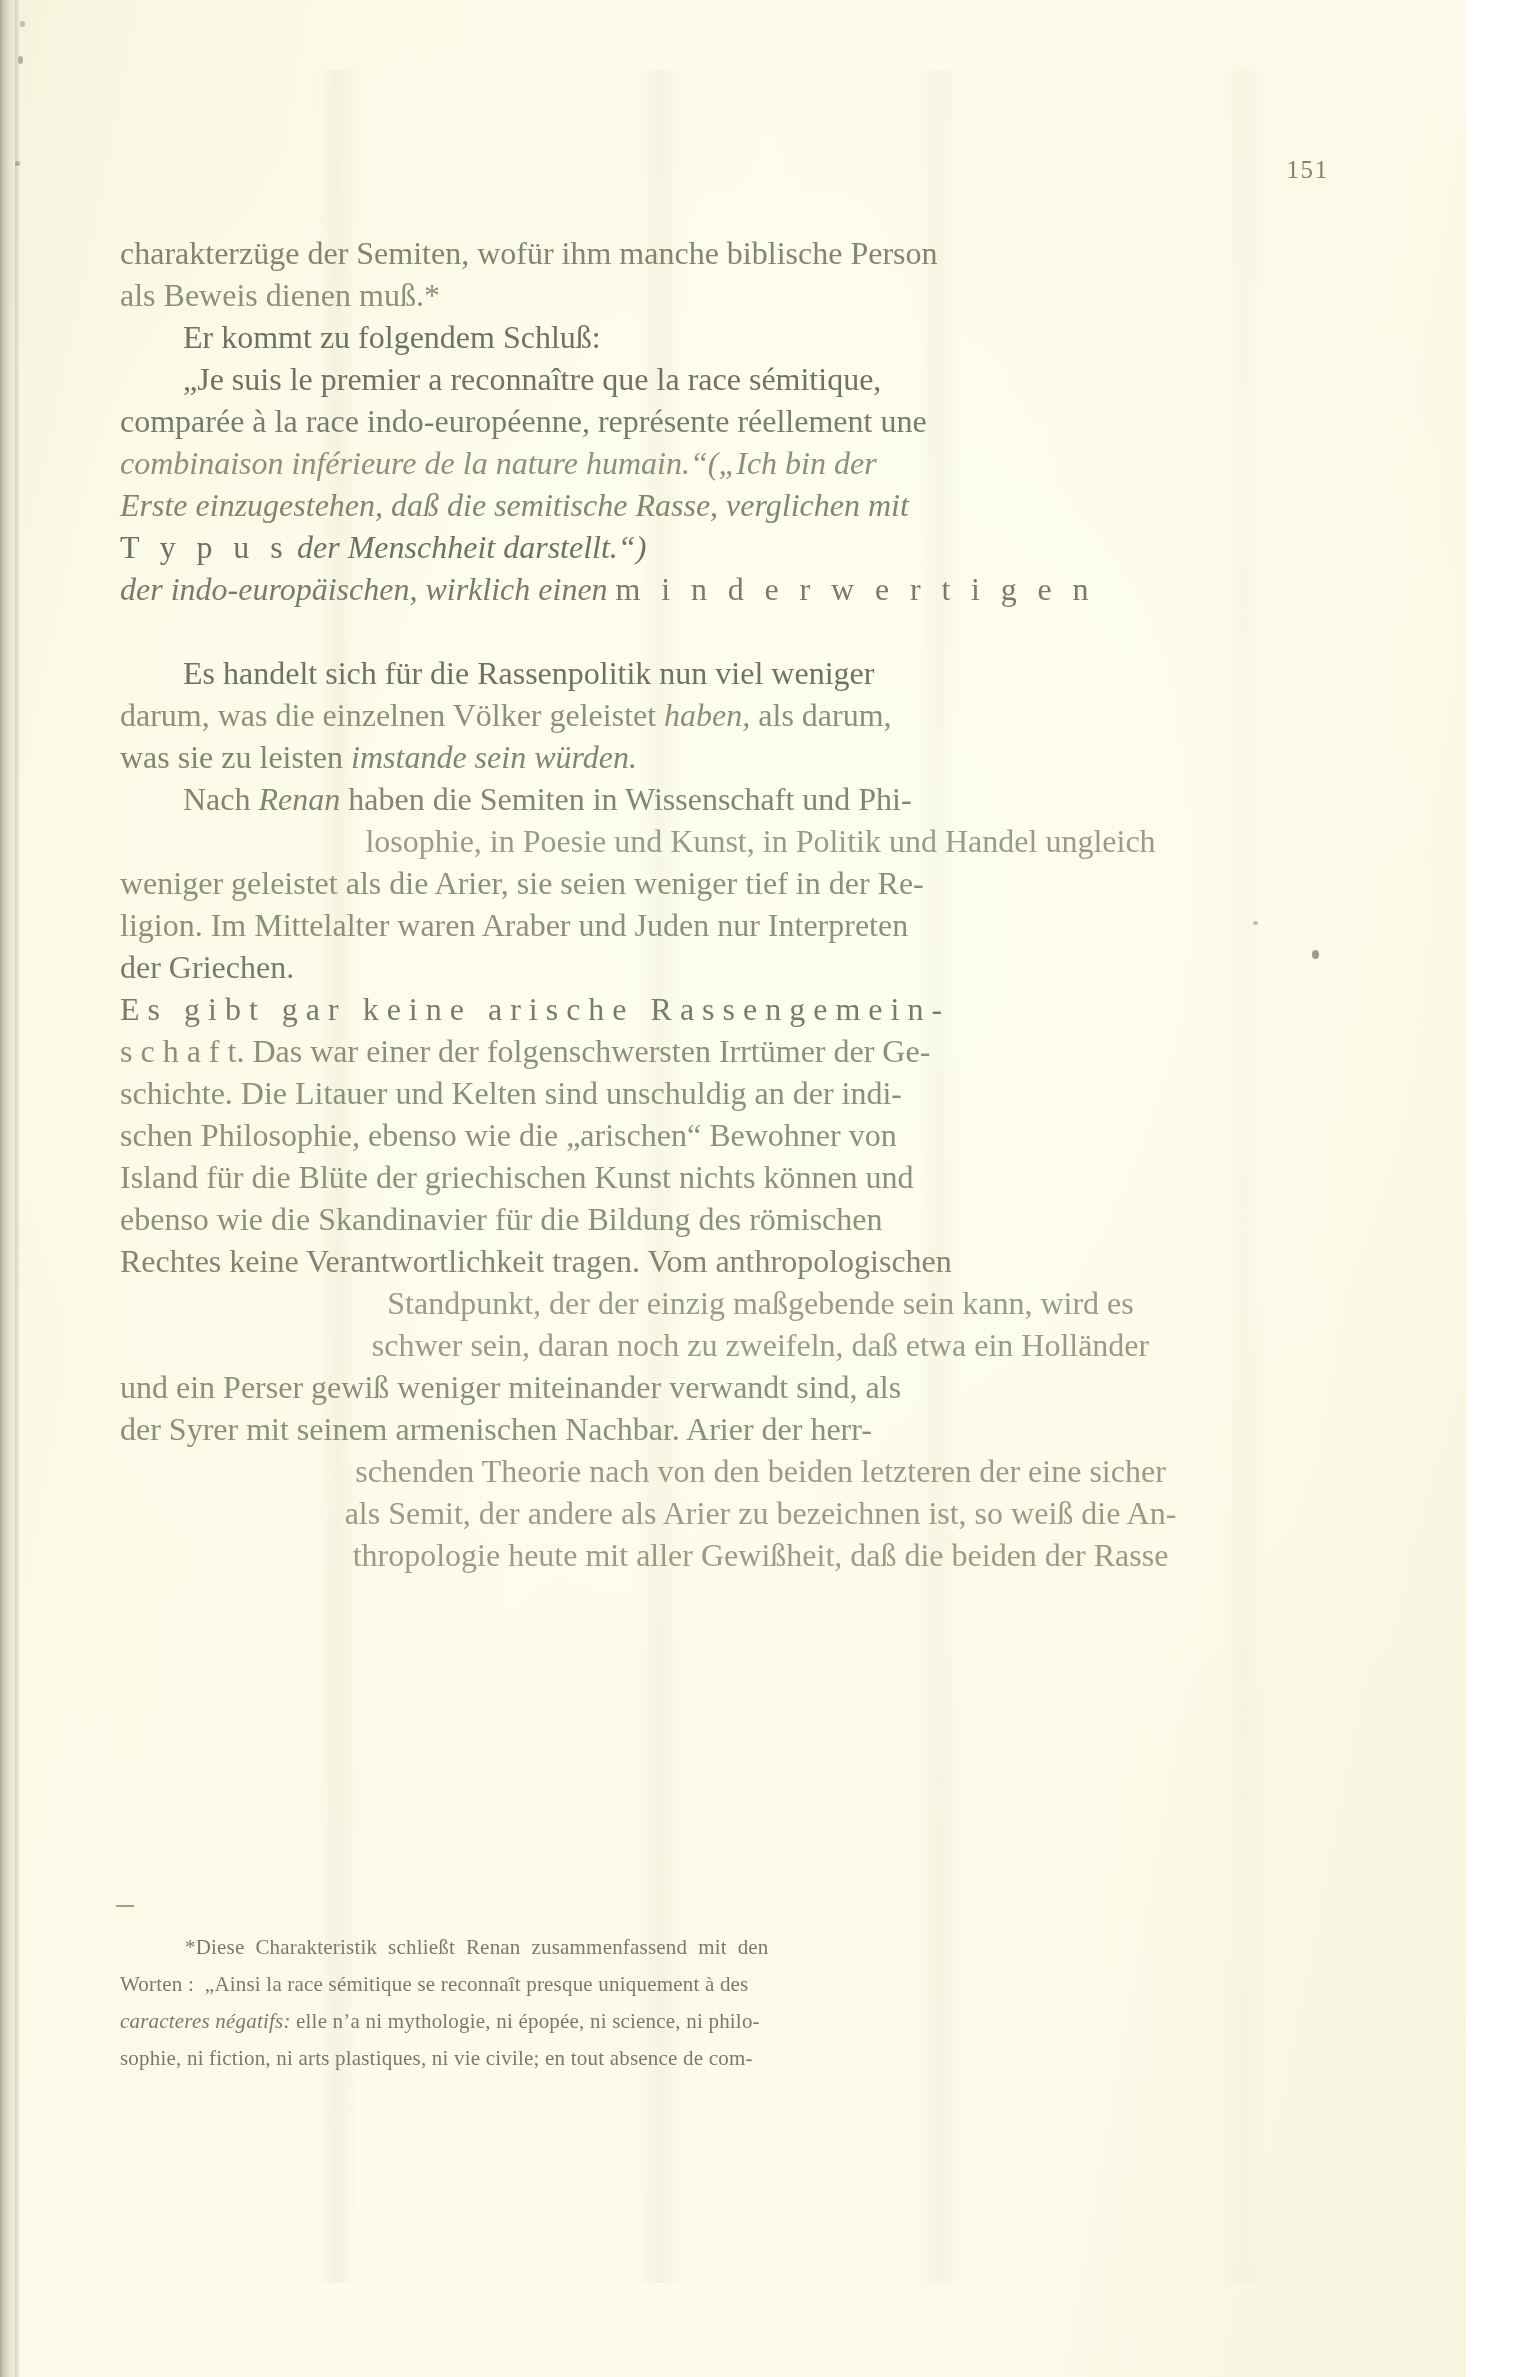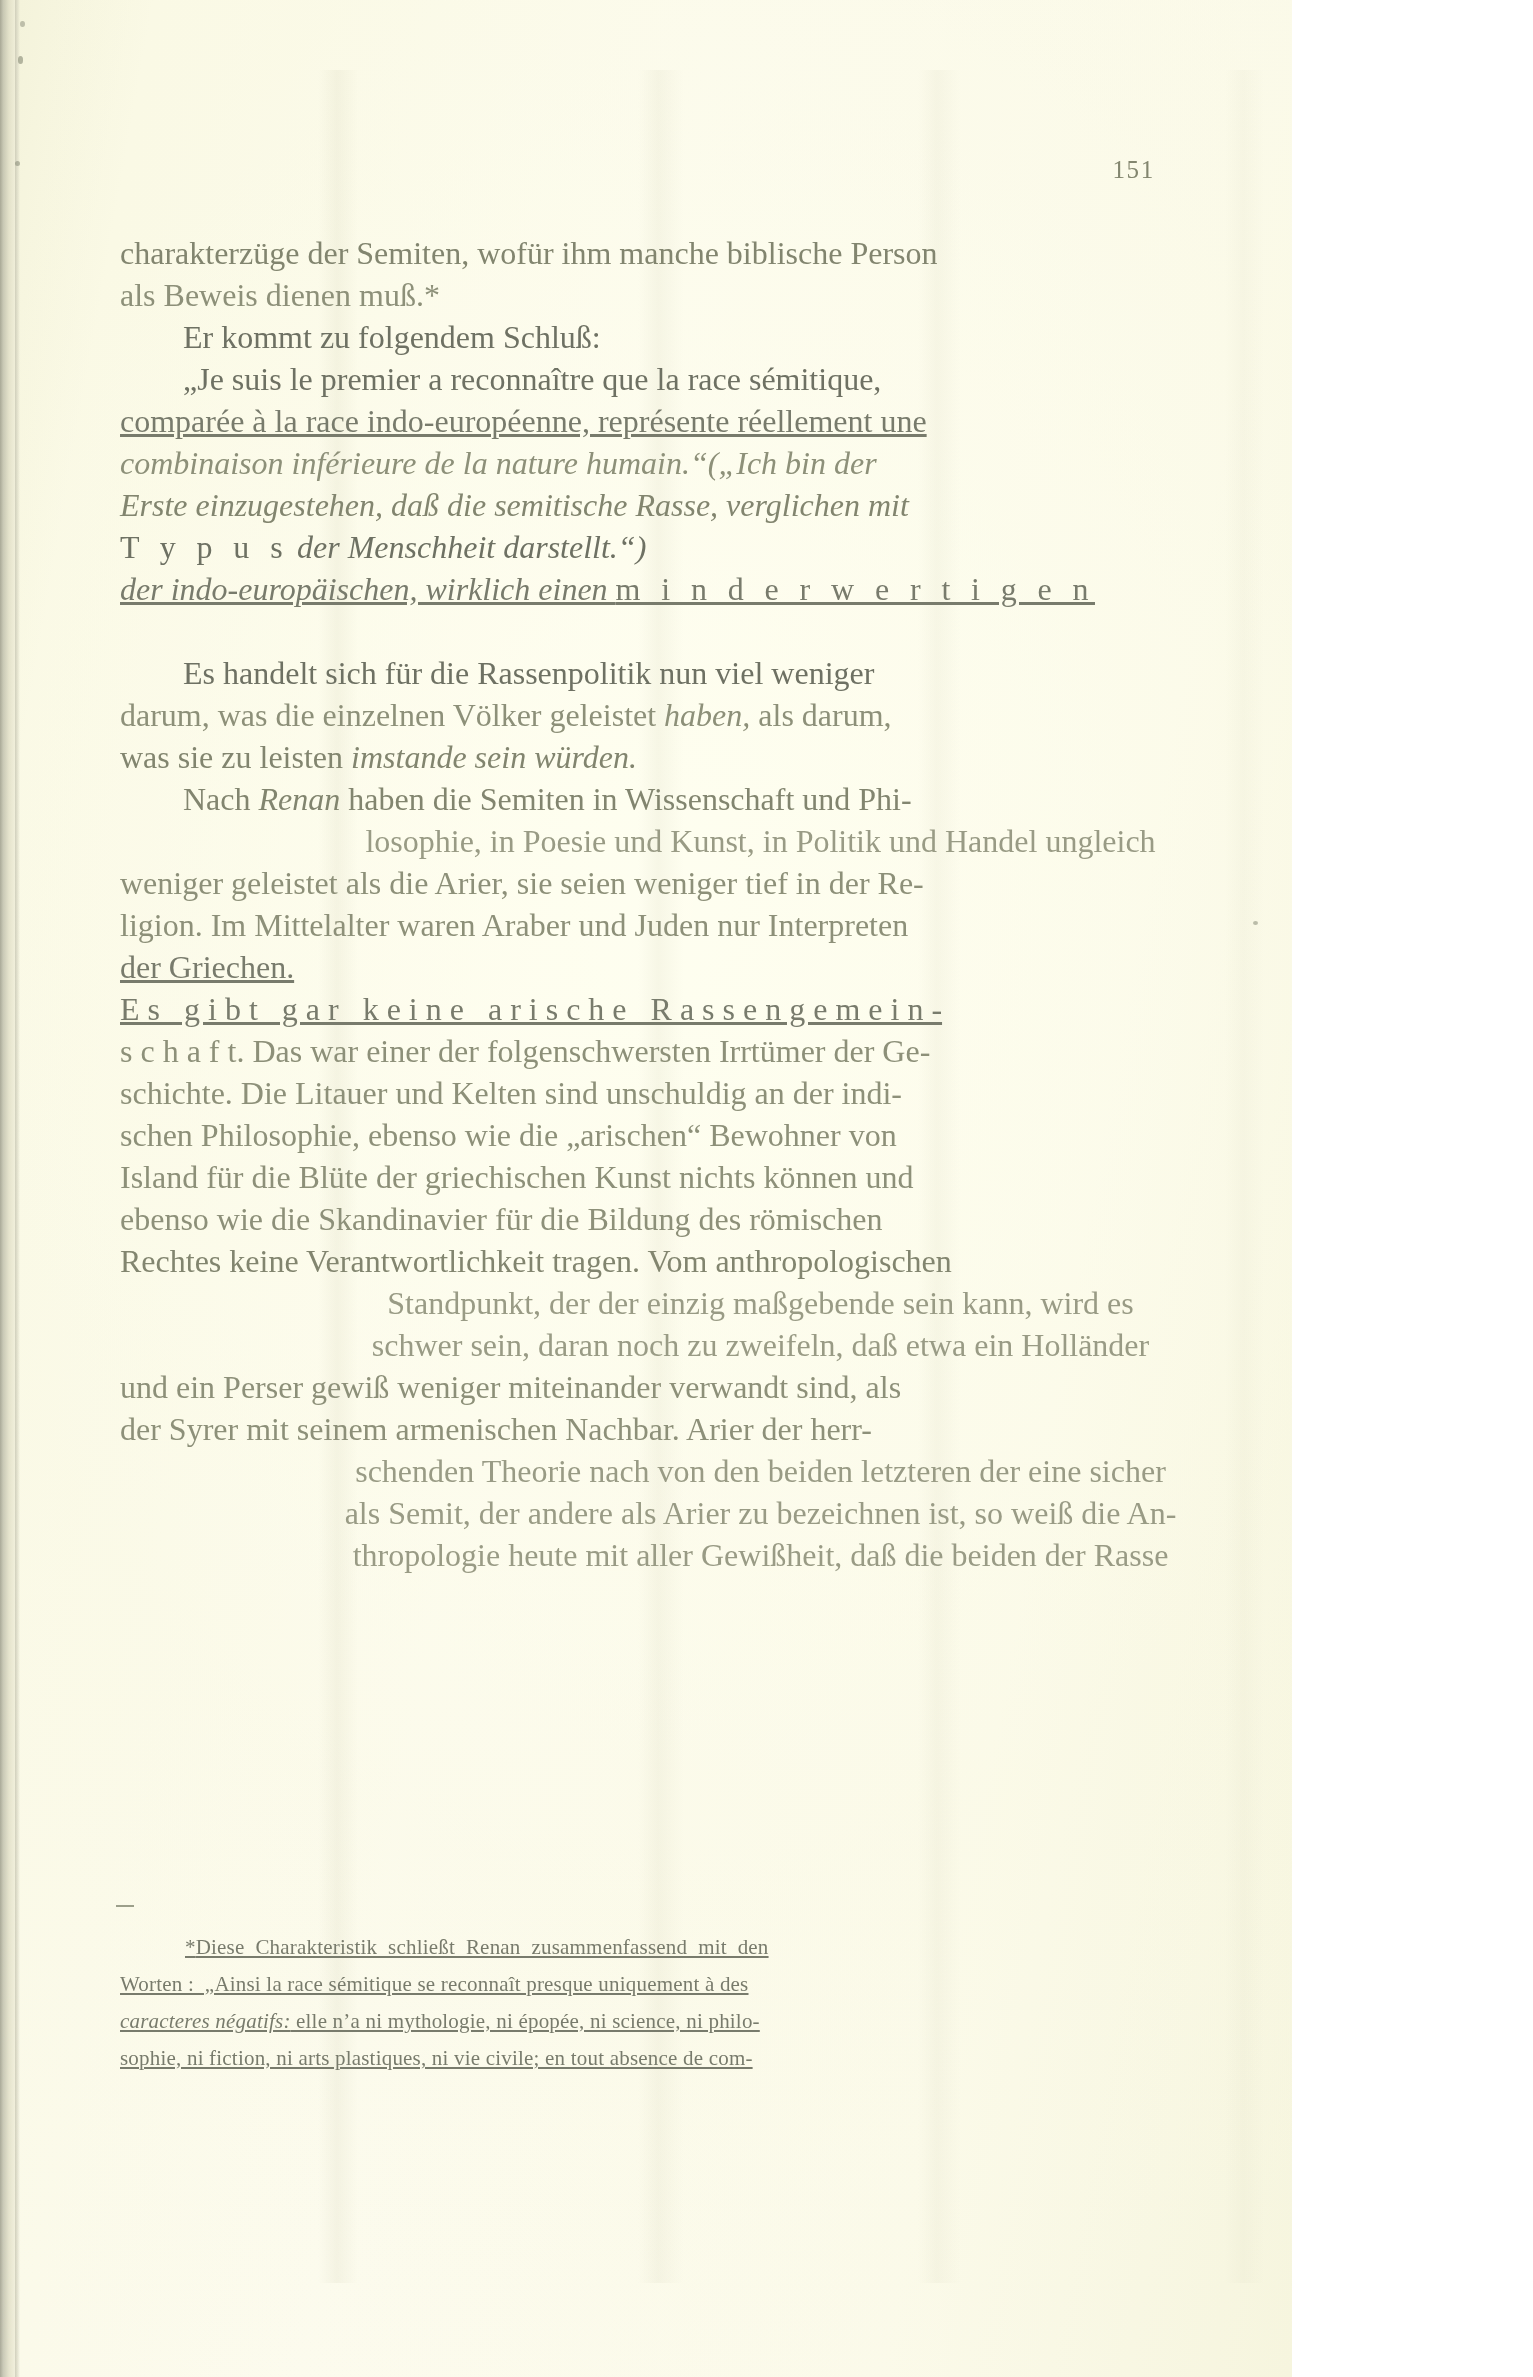--- a/index.html
+++ b/index.html
@@ -3,21 +3,21 @@
 <meta charset="utf-8">
 <style>
   html, body {
     margin: 0;
     padding: 0;
     background: #ffffff;
   }
 
   #page {
     position: relative;
-    width: 1292px;
+    width: 1466px;
     height: 2377px;
     background: #fbfbe8;
     overflow: hidden;
     font-family: "Liberation Serif", "DejaVu Serif", serif;
     color: #6d7062;
   }
 
   
   #paper-tint {
     position: absolute;
@@ -80,21 +80,21 @@
   .ln {
     position: relative;
     height: 42px;
     line-height: 42px;
     font-size: 32px;
     white-space: pre;
     color: #6e7163;
   }
 
   
-  .f1 { color: #787b6c; text-decoration: underline; }
+  .f1 { color: #787b6c; }
   .f2 { color: #82856f; }
   .f3 { color: #8d9079; }
   .f4 { color: #999b85; text-align: center; }
 
   .ind { padding-left: 63px; }
 
   .ital { font-style: italic; }
   .sp   { letter-spacing: 6.4px; }
 
   

